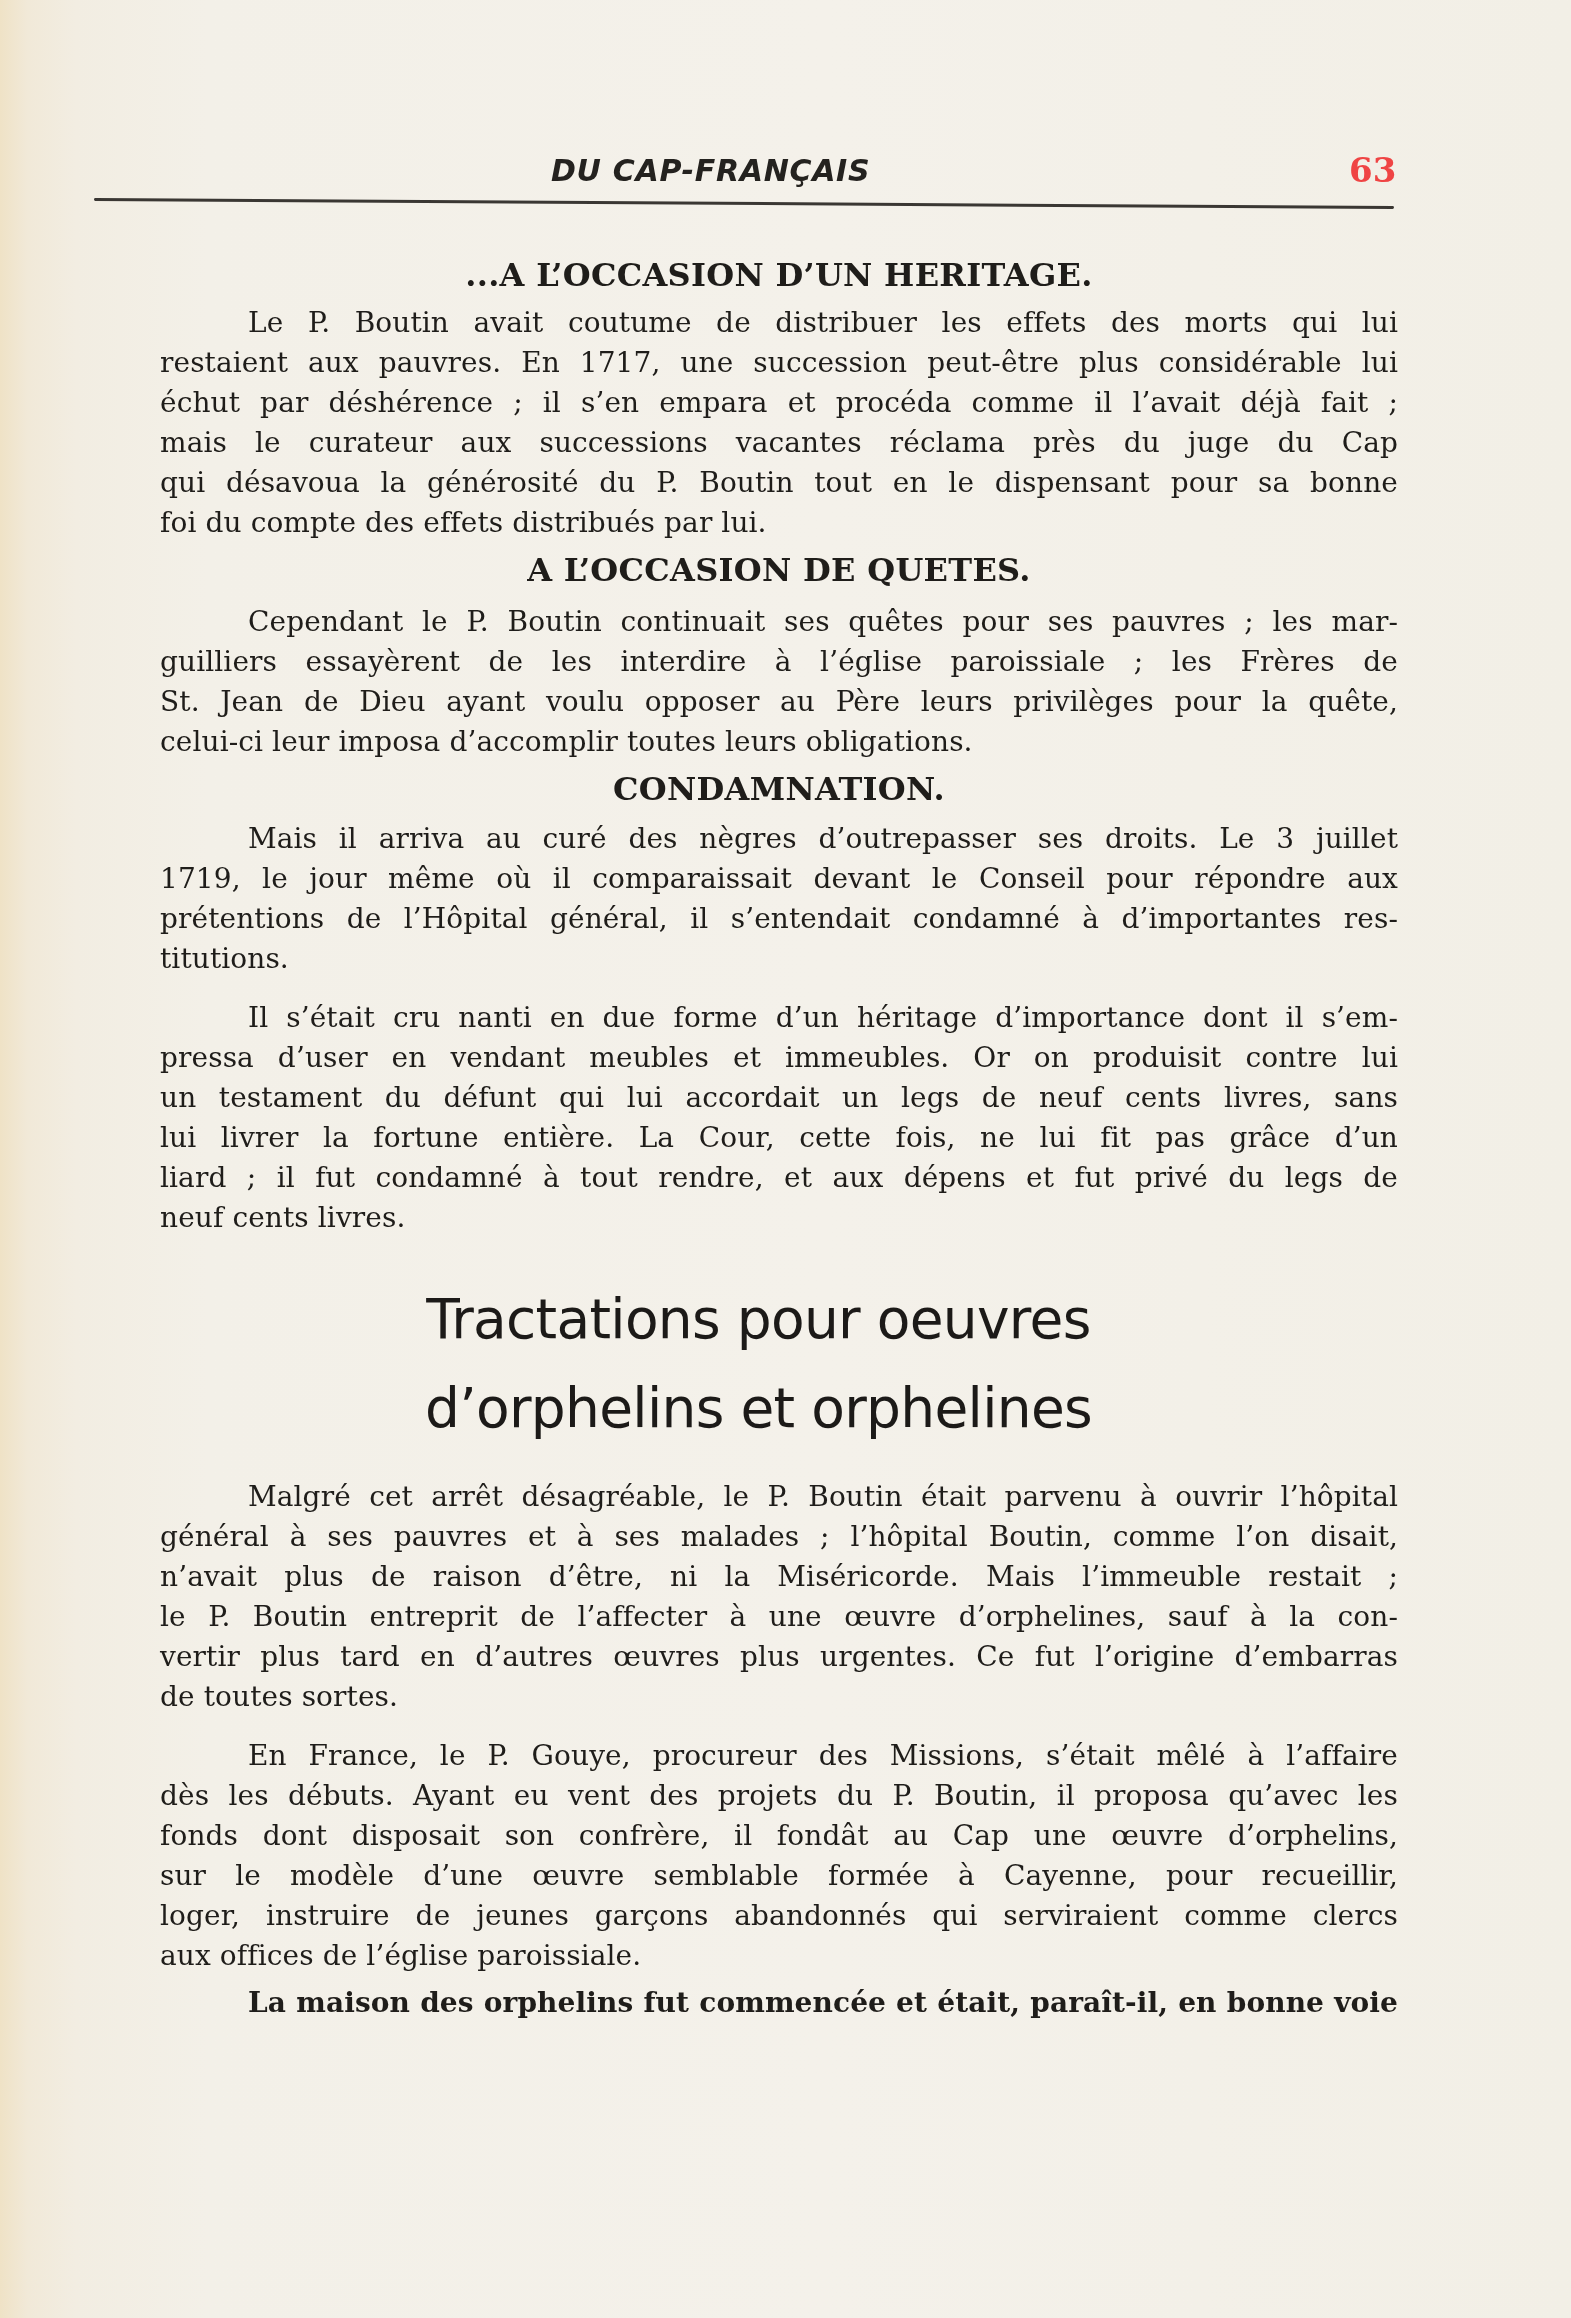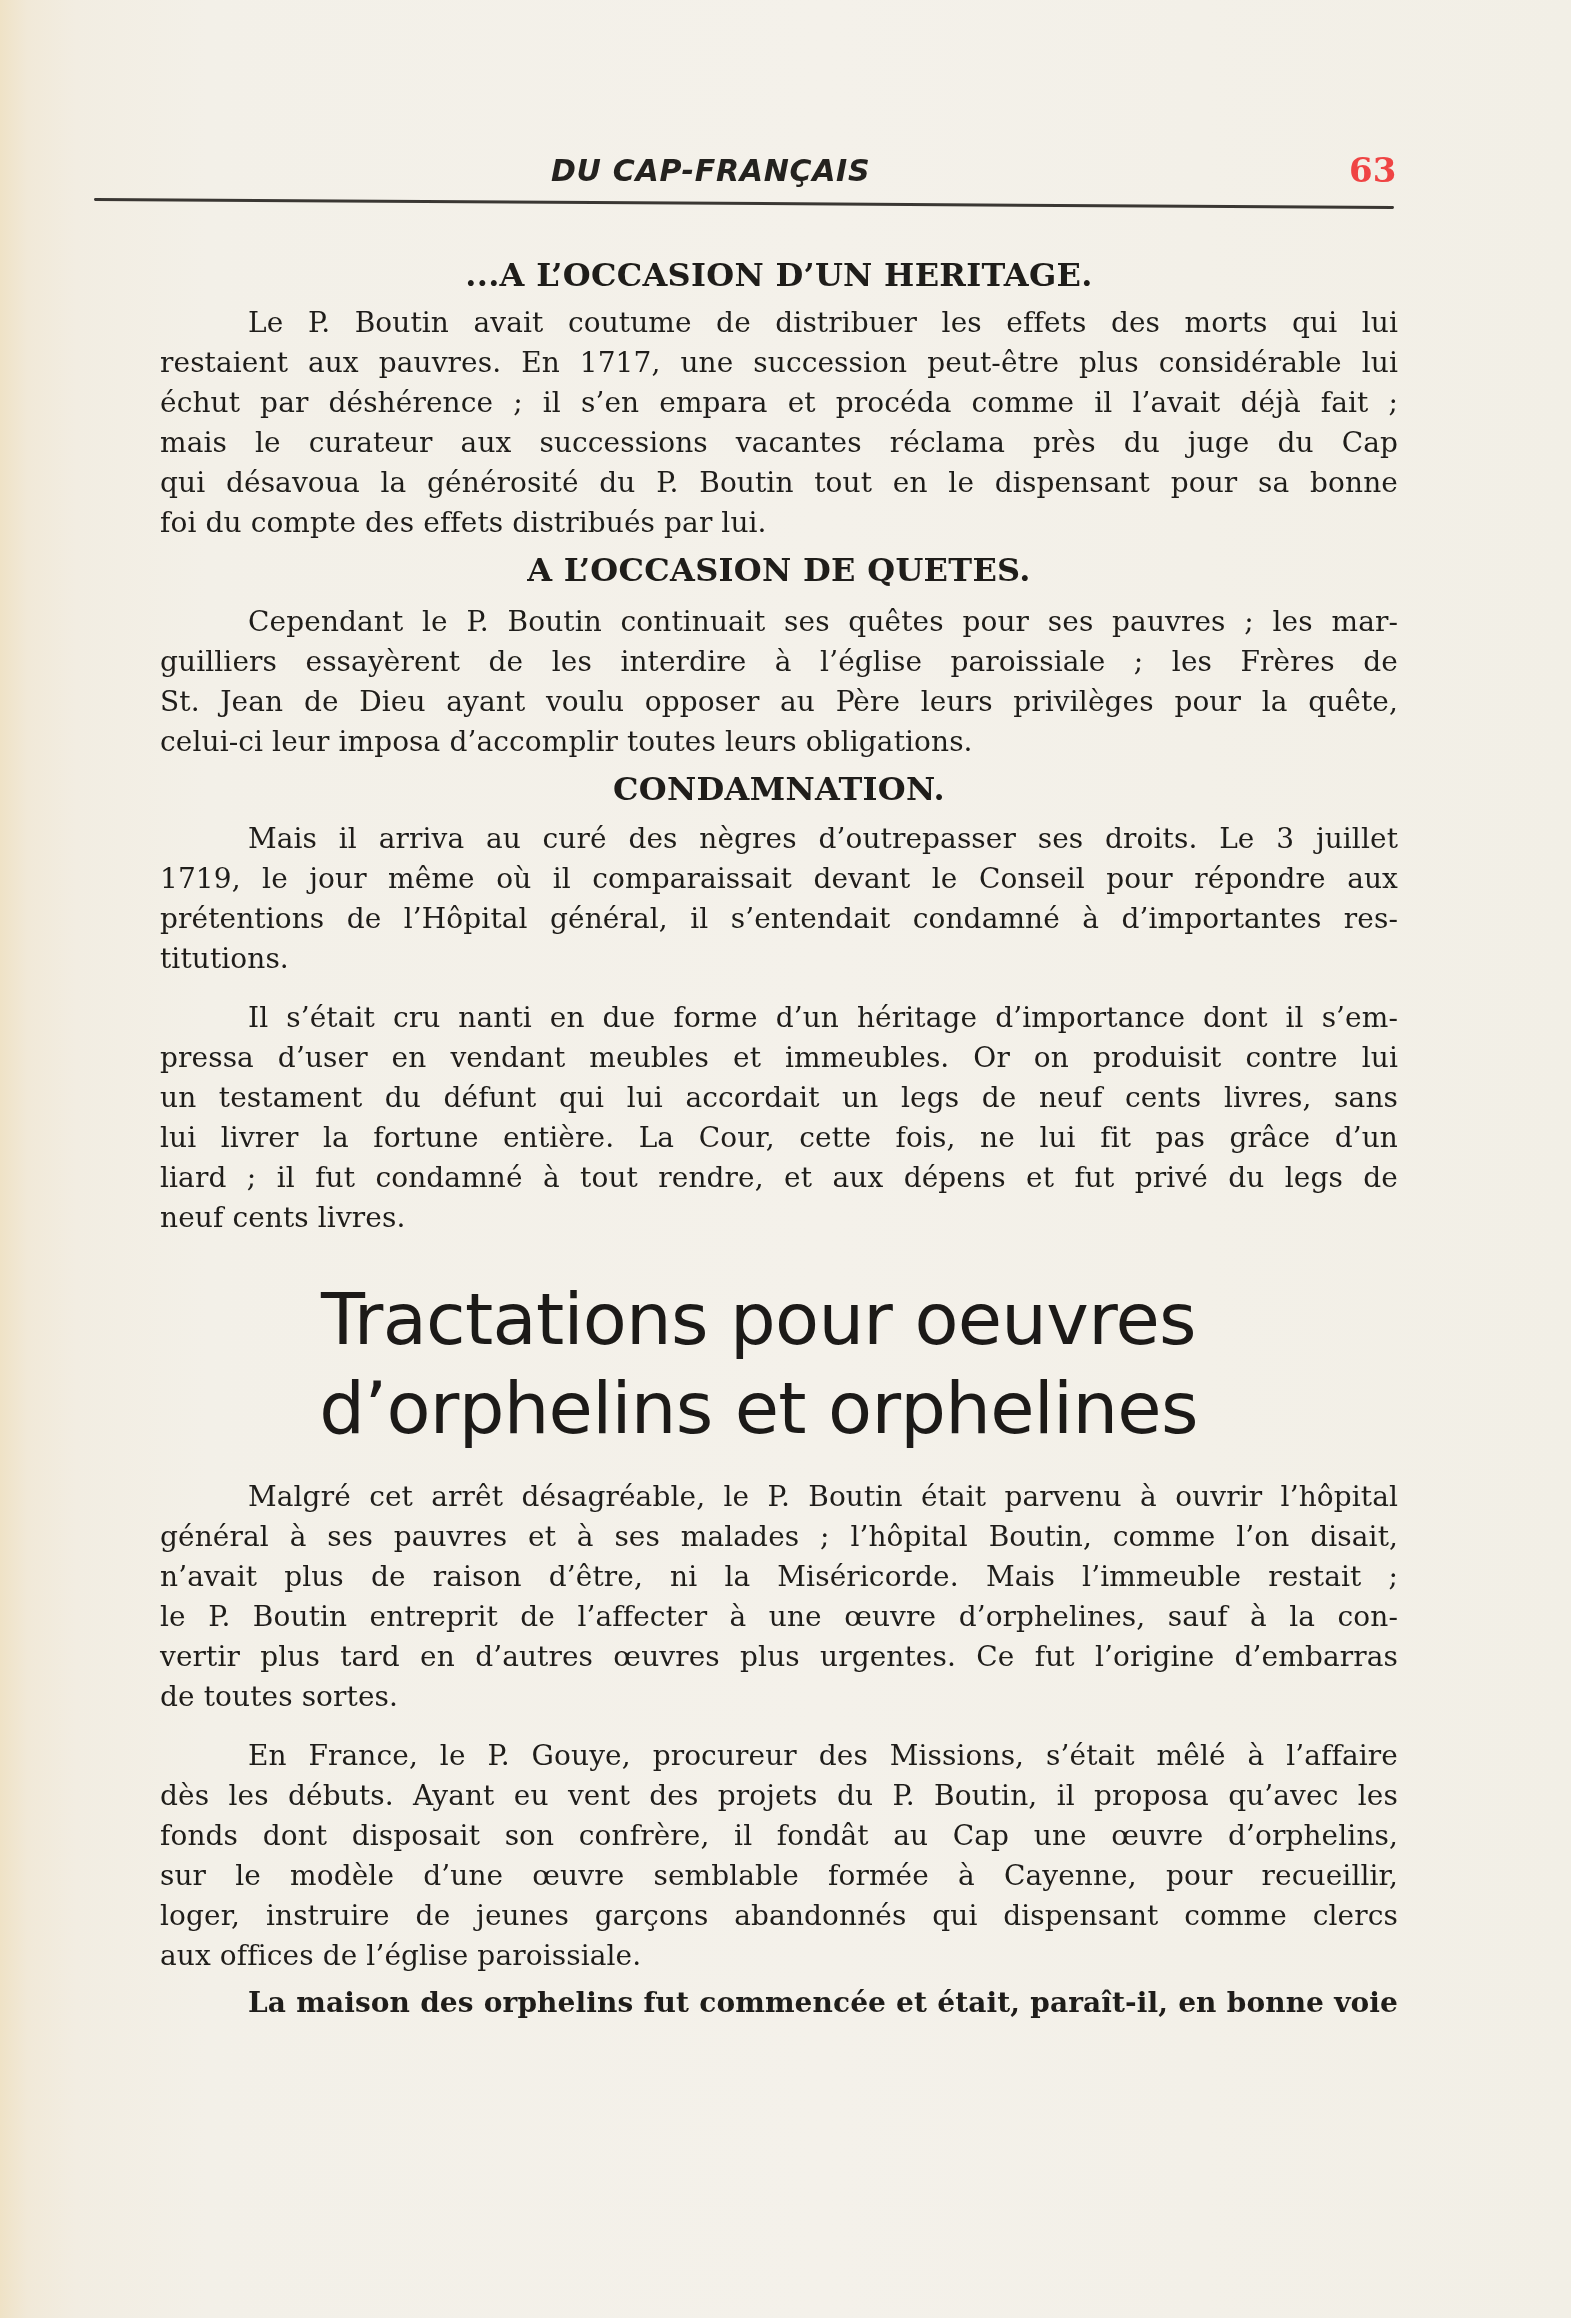--- a/index.html
+++ b/index.html
@@ -93,21 +93,21 @@
       text-align-last: justify;
       white-space: nowrap;
       overflow: visible;
     }
     .line.indent { padding-left: 88px; }
     .line.last { text-align-last: left; }
     .para.gap-top { margin-top: 19px; }
     .chapter-title {
       font-family: "DejaVu Sans", "Liberation Sans", sans-serif;
       font-weight: normal;
-      font-size: 72px;
+      font-size: 55px;
       line-height: 89px;
       text-align: center;
       color: #1c1a18;
       margin: 37px 0 23.4px -41px;
       letter-spacing: -0.7px;
     }
     .para.bold-last .line { font-weight: bold; }
   </style>
 </head>
 <body>
@@ -167,21 +167,21 @@
       <span class="line">n’avait plus de raison d’être, ni la Miséricorde. Mais l’immeuble restait ;</span>
       <span class="line">le P. Boutin entreprit de l’affecter à une œuvre d’orphelines, sauf à la con-</span>
       <span class="line">vertir plus tard en d’autres œuvres plus urgentes. Ce fut l’origine d’embarras</span>
       <span class="line last">de toutes sortes.</span>
     </div>
     <div class="para gap-top">
       <span class="line indent">En France, le P. Gouye, procureur des Missions, s’était mêlé à l’affaire</span>
       <span class="line">dès les débuts. Ayant eu vent des projets du P. Boutin, il proposa qu’avec les</span>
       <span class="line">fonds dont disposait son confrère, il fondât au Cap une œuvre d’orphelins,</span>
       <span class="line">sur le modèle d’une œuvre semblable formée à Cayenne, pour recueillir,</span>
-      <span class="line">loger, instruire de jeunes garçons abandonnés qui dispensant comme clercs</span>
+      <span class="line">loger, instruire de jeunes garçons abandonnés qui serviraient comme clercs</span>
       <span class="line last">aux offices de l’église paroissiale.</span>
     </div>
     <div class="para bold-last">
       <span class="line indent">La maison des orphelins fut commencée et était, paraît-il, en bonne voie</span>
     </div>
 
   </div>
 </div>
 
 

